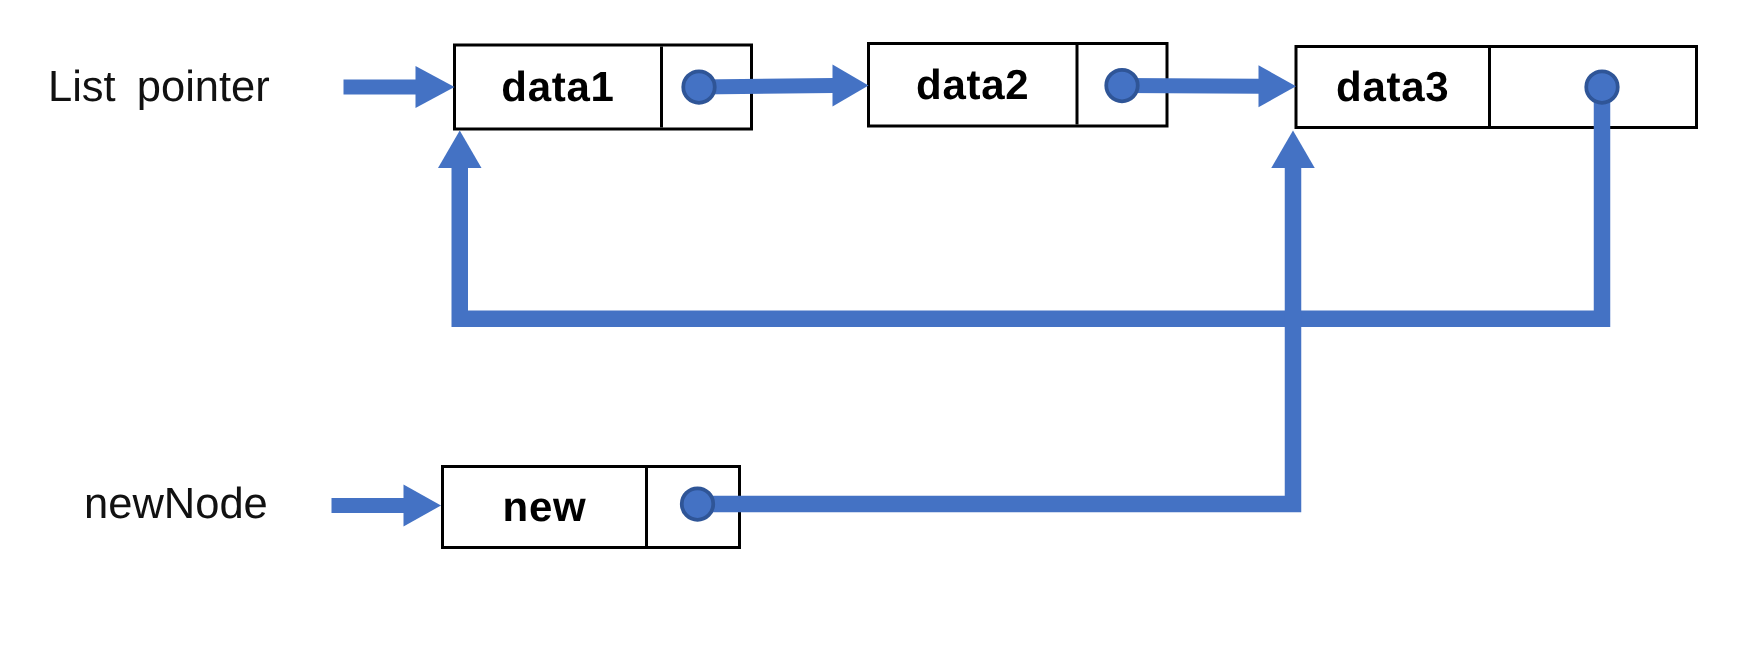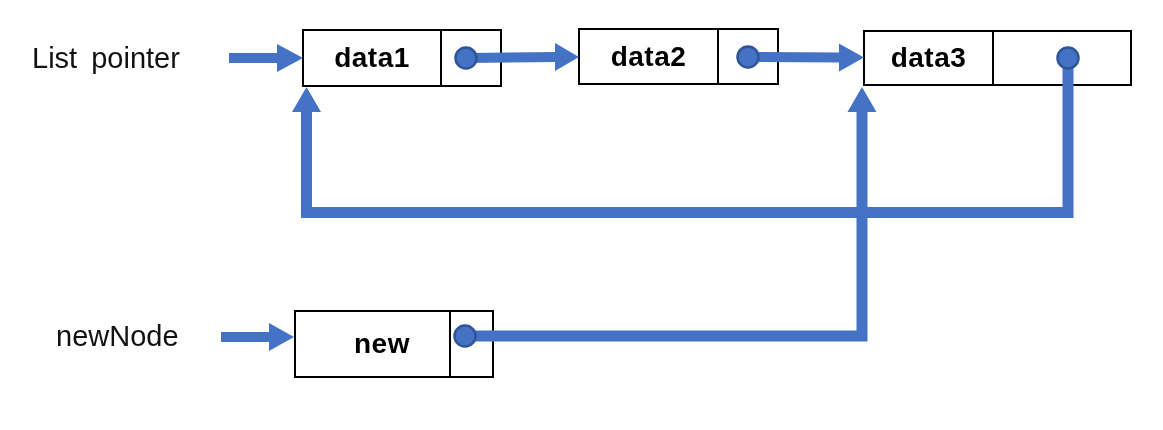--- a/index.html
+++ b/index.html
@@ -38,21 +38,21 @@
     letter-spacing: 0.5px;
   }
   .node .cell.ptr { flex: 1; }
 
   #node-data1 { left: 302px; top: 29px;  width: 200px; height: 58px; }
   #node-data1 .data { width: 138px; }
   #node-data2 { left: 578px; top: 28px;  width: 201px; height: 57px; }
   #node-data2 .data { width: 139px; }
   #node-data3 { left: 863px; top: 30px;  width: 269px; height: 56px; }
   #node-data3 .data { width: 129px; }
-  #node-new   { left: 294px; top: 310px; width: 200px; height: 68px; padding-left: 19px; }
+  #node-new   { left: 294px; top: 310px; width: 200px; height: 56px; }
   #node-new   .data { width: 136px; }
 
   .text-label {
     position: absolute;
     font-size: 29px;
     font-weight: 400;
     color: #111111;
     white-space: nowrap;
     word-spacing: 6px;
     z-index: 1;

